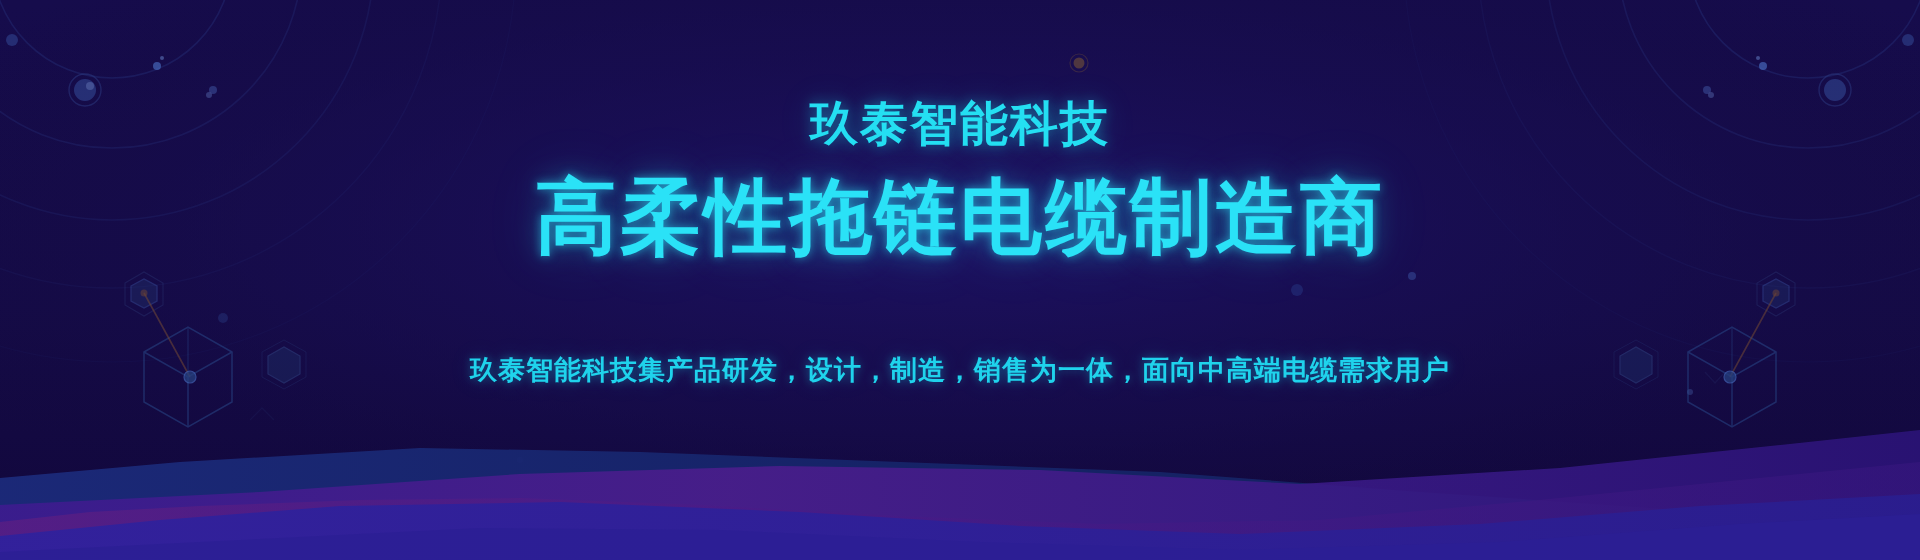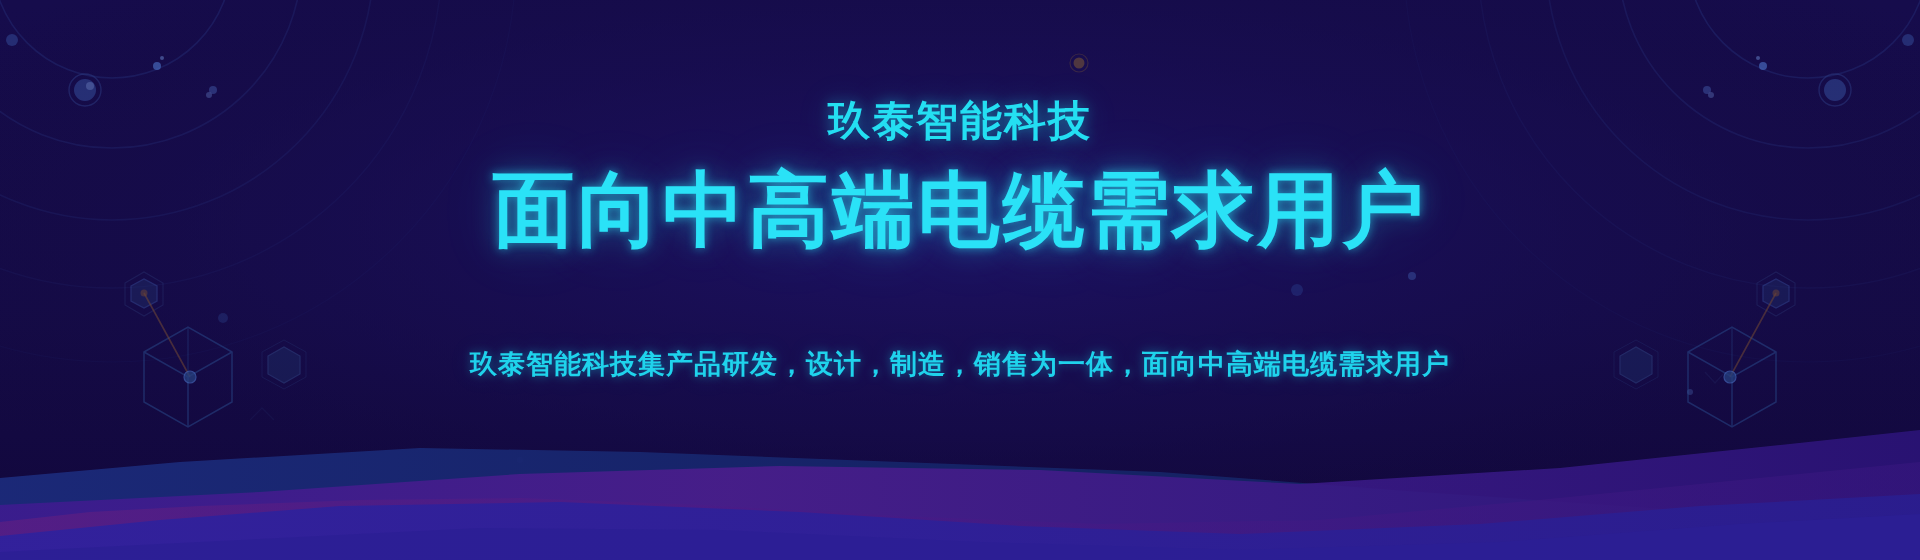--- a/index.html
+++ b/index.html
@@ -46,21 +46,21 @@
     height: 560px;
     display: flex;
     flex-direction: column;
     align-items: center;
     justify-content: flex-start;
     text-align: center;
   }
 
   .brand-line {
     margin-top: 98px;
-    font-size: 42px;
+    font-size: 48px;
     line-height: 1.08;
     font-weight: 700;
     letter-spacing: 2px;
     color: #24dff2;
     text-shadow: 0 0 14px rgba(36,223,242,0.45), 0 0 34px rgba(36,223,242,0.22);
     white-space: nowrap;
   }
 
   .headline {
     margin-top: 24px;
@@ -221,18 +221,18 @@
         <path d="M0 522 L90 512 L200 506 L360 500 L520 498 L700 505 L900 516 L1100 524 L1320 520 L1540 500 L1760 478 L1920 462 L1920 560 L0 560 Z" fill="url(#gradWaveMagenta)" opacity="0.52"></path>
         <path d="M0 536 L160 520 L340 506 L560 502 L800 512 L1020 526 L1240 534 L1480 524 L1700 506 L1920 494 L1920 560 L0 560 Z" fill="url(#gradWaveIndigo)" opacity="0.95"></path>
         <path d="M0 552 L240 540 L480 528 L720 530 L980 542 L1240 550 L1500 542 L1740 524 L1920 514 L1920 560 L0 560 Z" fill="#2b1f94" opacity="0.85"></path>
       </g>
     </svg>
   </div>
 
   <div class="content">
     <div class="brand-line">玖泰智能科技</div>
 
-    <h1 class="headline">面向中高端电缆需求用户</h1>
+    <h1 class="headline">高柔性拖链电缆制造商</h1>
 
     <div class="subtitle">玖泰智能科技集产品研发，设计，制造，销售为一体，面向中高端电缆需求用户</div>
   </div>
 
 </div>
 
 </body></html>

